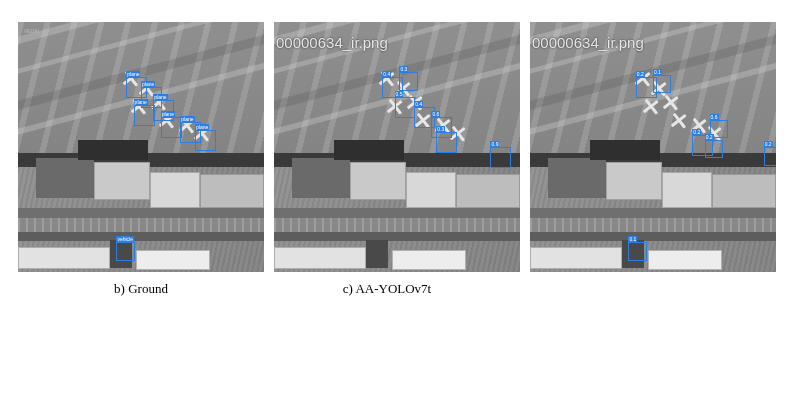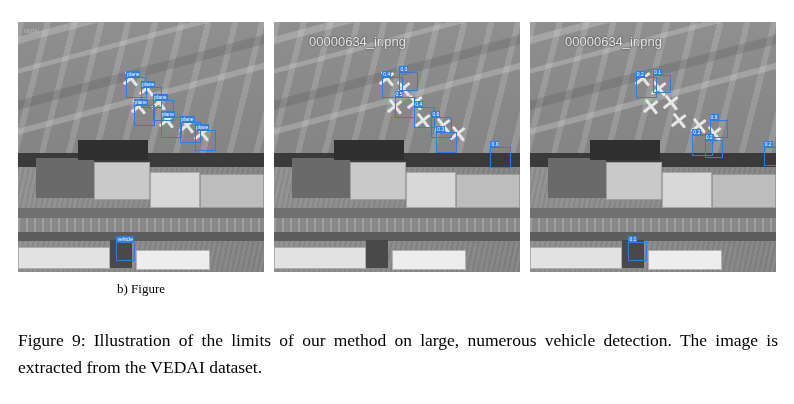--- a/index.html
+++ b/index.html
@@ -131,25 +131,24 @@
     white-space: nowrap;
     transform: translateY(-100%);
     left: -1px;
     top: 0;
   }
   .filename {
     position: absolute;
     left: 2px;
     top: 12px;
     font-family: "Liberation Sans", sans-serif;
-    font-size: 13px;
+    font-size: 15px;
     color: #e8e8e8;
     text-shadow: 0 0 2px rgba(0,0,0,0.8);
     white-space: nowrap;
-    margin-left: 33px;
   }
   .corner-tag {
     position: absolute;
     left: 6px;
     top: 6px;
     font-family: "Liberation Sans", sans-serif;
     font-size: 5px;
     color: #c8c8c8;
     opacity: 0.75;
     white-space: nowrap;
@@ -343,21 +342,18 @@
           </div>
           <div class="dbox" style="left: 98.4px; top: 220px; width: 18.45px; height: 18.75px;">
             <span class="dlabel">0.1</span>
           </div>
         </div>
     </div>
 
   </div>
 
   <div class="captions">
-    <div class="sub-caption">b) Figure</div>
+    <div class="sub-caption">b) Ground</div>
+    <div class="sub-caption">c) AA-YOLOv7t</div>
   </div>
 
-  <div class="figure-caption">
-    <span class="label">Figure 9:</span>
-    <span>Illustration of the limits of our method on large, numerous vehicle detection. The image is extracted from the VEDAI dataset.</span>
-  </div>
 
 </div>
 
 </body></html>

